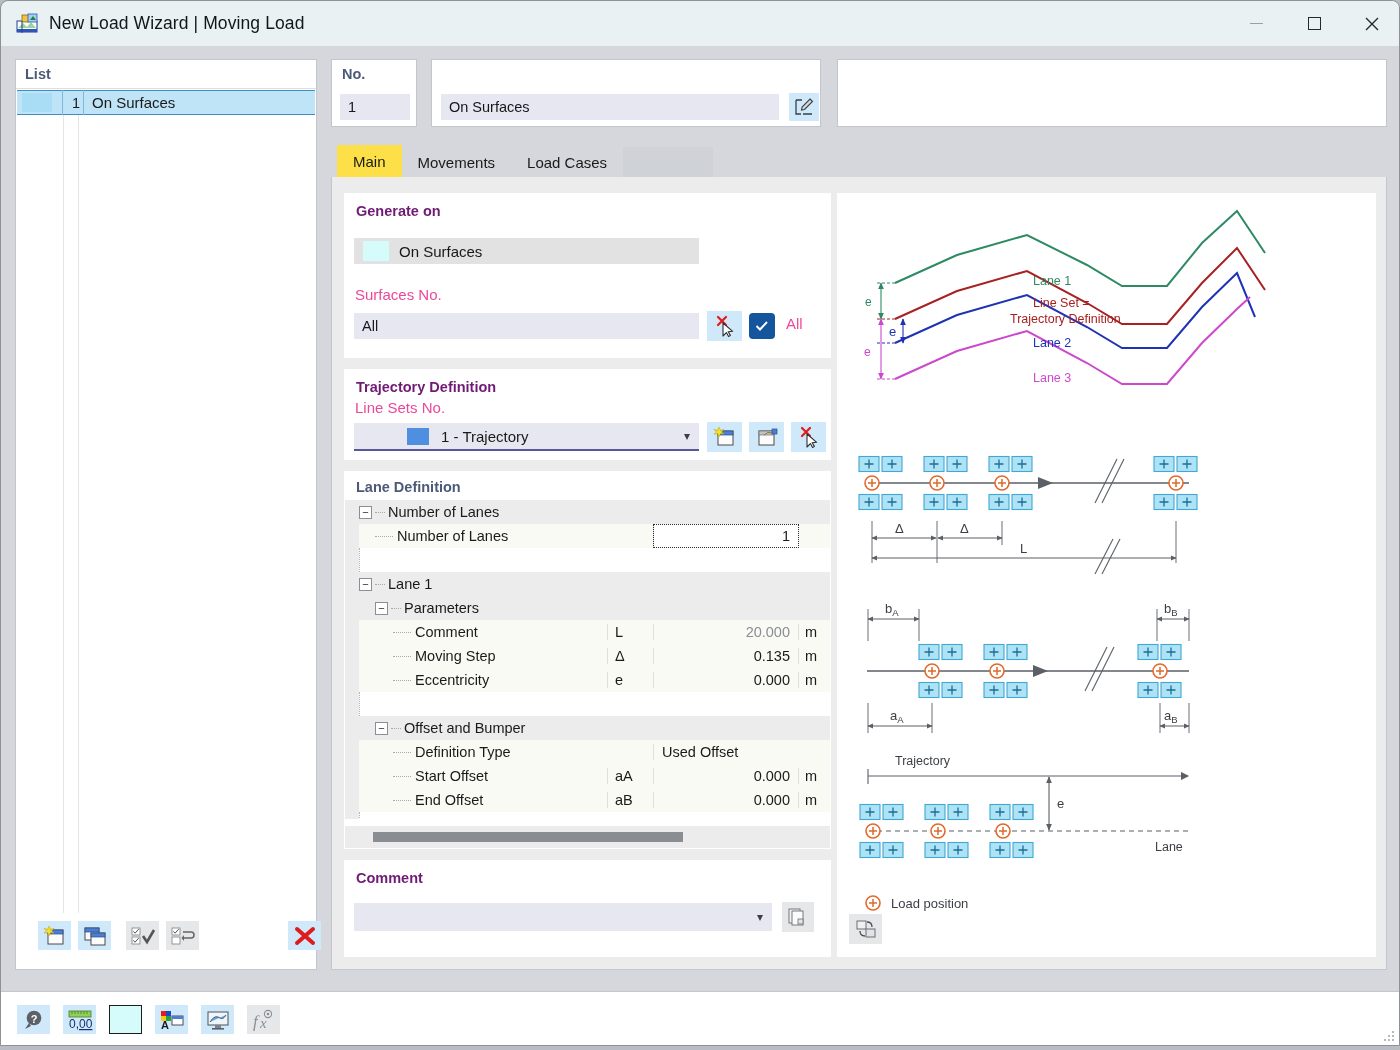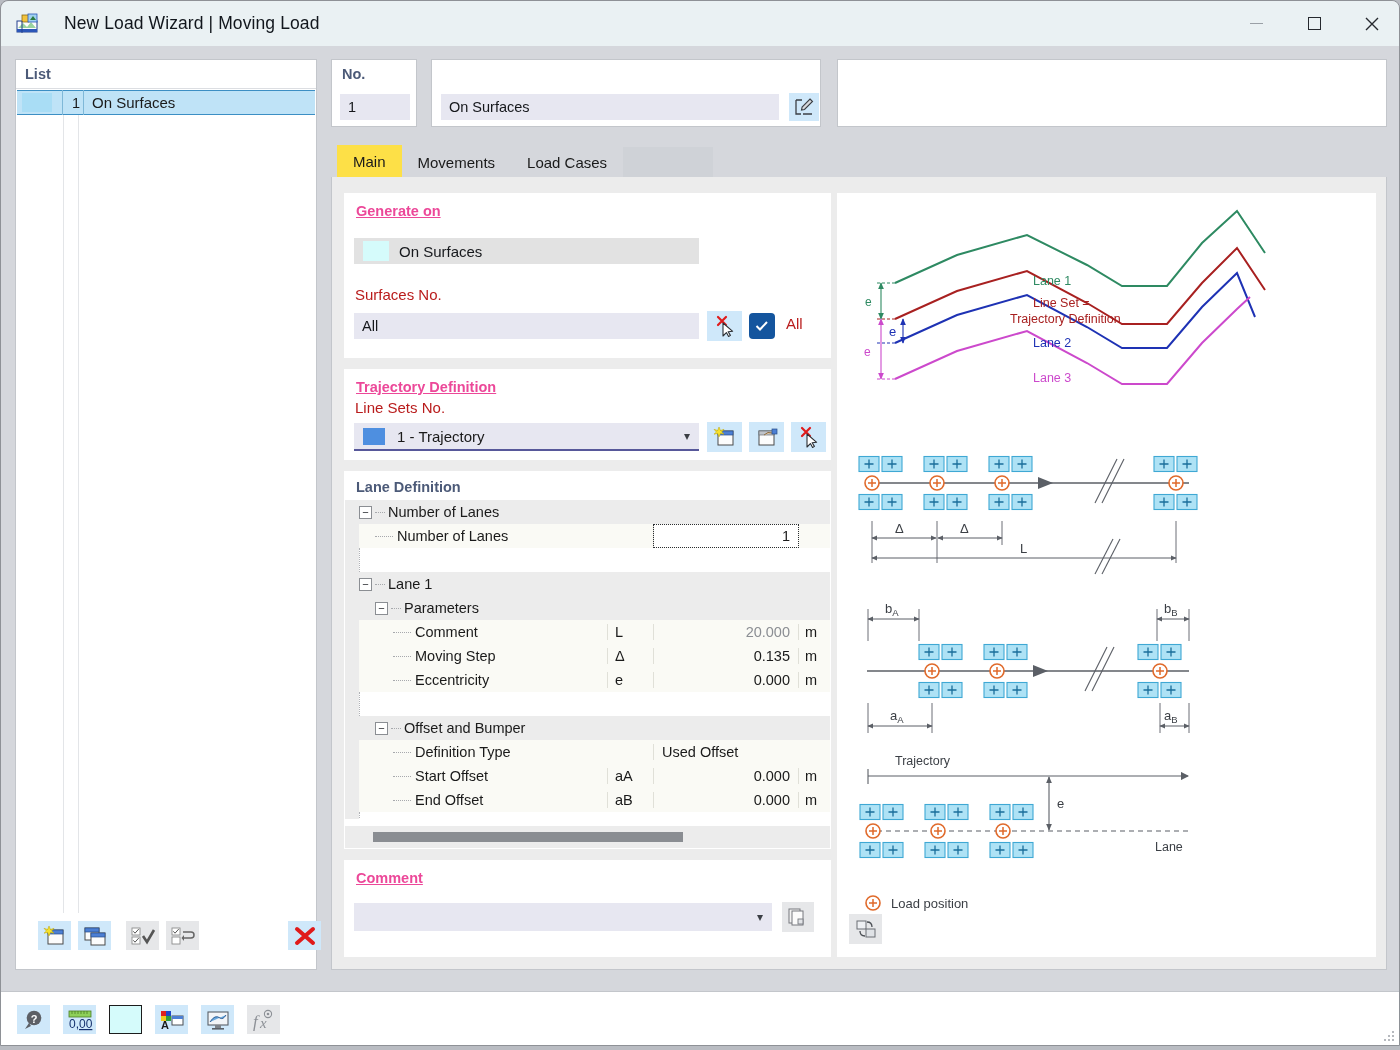--- a/index.html
+++ b/index.html
@@ -20,21 +20,21 @@
     overflow:hidden;
   }
   
   .titlebar {
     position:absolute; left:0; top:0; width:1400px; height:45px;
     background:#eaf1f3;
     display:flex; align-items:center;
     border-radius:8px 8px 0 0;
   }
   .title-icon { margin-left:13px; width:26px; height:24px; position:relative; flex:none; }
-  .title-text { margin-left:24px; font-size:17.5px; color:#11161c; letter-spacing:.1px; }
+  .title-text { margin-left:9px; font-size:17.5px; color:#11161c; letter-spacing:.1px; }
   .wcontrols { margin-left:auto; display:flex; height:45px; }
   .wbtn {
     width:58px; height:45px; display:flex; align-items:center; justify-content:center;
     font-size:15px; color:#26292e;
   }
   .wbtn.min span { display:block; width:13px; height:1.5px; background:#9aa0a6; }
   .wbtn.max span { display:block; width:13px; height:13px; border:1.6px solid #26292e; }
   .wbtn.close svg { display:block; }
 
   
@@ -90,29 +90,29 @@
   }
   .tab.active { background:#fde047; height:32px; }
   .tab-fill { width:90px; height:30px; background:#cfd2d7; }
 
   
   .form-area {
     position:absolute; left:330px; top:131px; width:1056px; height:793px;
     background:#ececec; border:1px solid #c3c6cb; border-top:none;
   }
   .gbox { background:#ffffff; position:absolute; }
-  .gbox .gh { font-weight:bold; color:#ec4899; font-size:14.5px; padding:10px 0 0 12px;text-decoration:underline; }
+  .gbox .gh { font-weight:bold; color:#701a75; font-size:14.5px; padding:10px 0 0 12px; }
 
   .box-generate { left:12px; top:16px; width:487px; height:165px; }
   .ro-field {
     position:absolute; background:#e2e2e2; height:26px; display:flex; align-items:center;
     font-size:15px; color:#16181c;
   }
   .ro-sw { width:26px; height:20px; background:#d5fbfb; margin:0 10px 0 9px; flex:none; }
-  .lbl { position:absolute; font-size:15px; color:#b91c1c; }
+  .lbl { position:absolute; font-size:15px; color:#ec4899; }
 
   .box-traj { left:12px; top:192px; width:487px; height:91px; }
   .combo {
     position:absolute; background:#e7e7f1; height:28px; display:flex; align-items:center;
     border-bottom:2px solid #57589a; font-size:15px;
   }
   .combo .csw { width:22px; height:17px; background:#4e8fe0; margin:0 12px 0 9px; flex:none; }
   .chev { margin-left:auto; margin-right:9px; color:#3b3f45; font-size:12px; }
 
   
@@ -315,21 +315,21 @@
           <svg width="16" height="14" viewBox="0 0 16 14">
               <path d="M2.5 7 L6 10.5 L13 3" stroke="#ffffff" stroke-width="2" fill="none"></path>
             </svg>
         </div>
         <div class="lbl" style="left:442px; top:122px;">All</div>
       </div>
 
       <div class="gbox box-traj">
         <div class="gh">Trajectory Definition</div>
         <div class="lbl" style="left:11px; top:30px;">Line Sets No.</div>
-        <div class="combo" style="left:10px; top:54px; width:345px;">
+        <div class="combo" style="left:10px; top:54px; width:345px;padding-left:44px;">
           <span class="csw"></span>
           <span>1 - Trajectory</span>
           <span class="chev">▾</span>
         </div>
         <div style="position:absolute; left:363px; top:53px; width:35px; height:30px; background:#cfe8fa; display:flex; align-items:center; justify-content:center;">
           <svg width="24" height="22" viewBox="0 0 24 22">
             <rect x="5" y="5" width="15" height="14" fill="#fcfcfc" stroke="#4a4a4a" stroke-width="1"></rect>
             <rect x="5" y="5" width="15" height="4" fill="#4c7fd4" stroke="#2a4d86" stroke-width="0.7"></rect>
             <path d="M6 1 L7.5 4.5 L11 3.3 L8.6 6 L11 8.2 L7.5 7.4 L6 11 L4.6 7.4 L1 8.2 L3.4 6 L1 3.3 L4.6 4.5 Z" fill="#f7e02a" stroke="#b9a300" stroke-width="0.5"></path>
           </svg>

